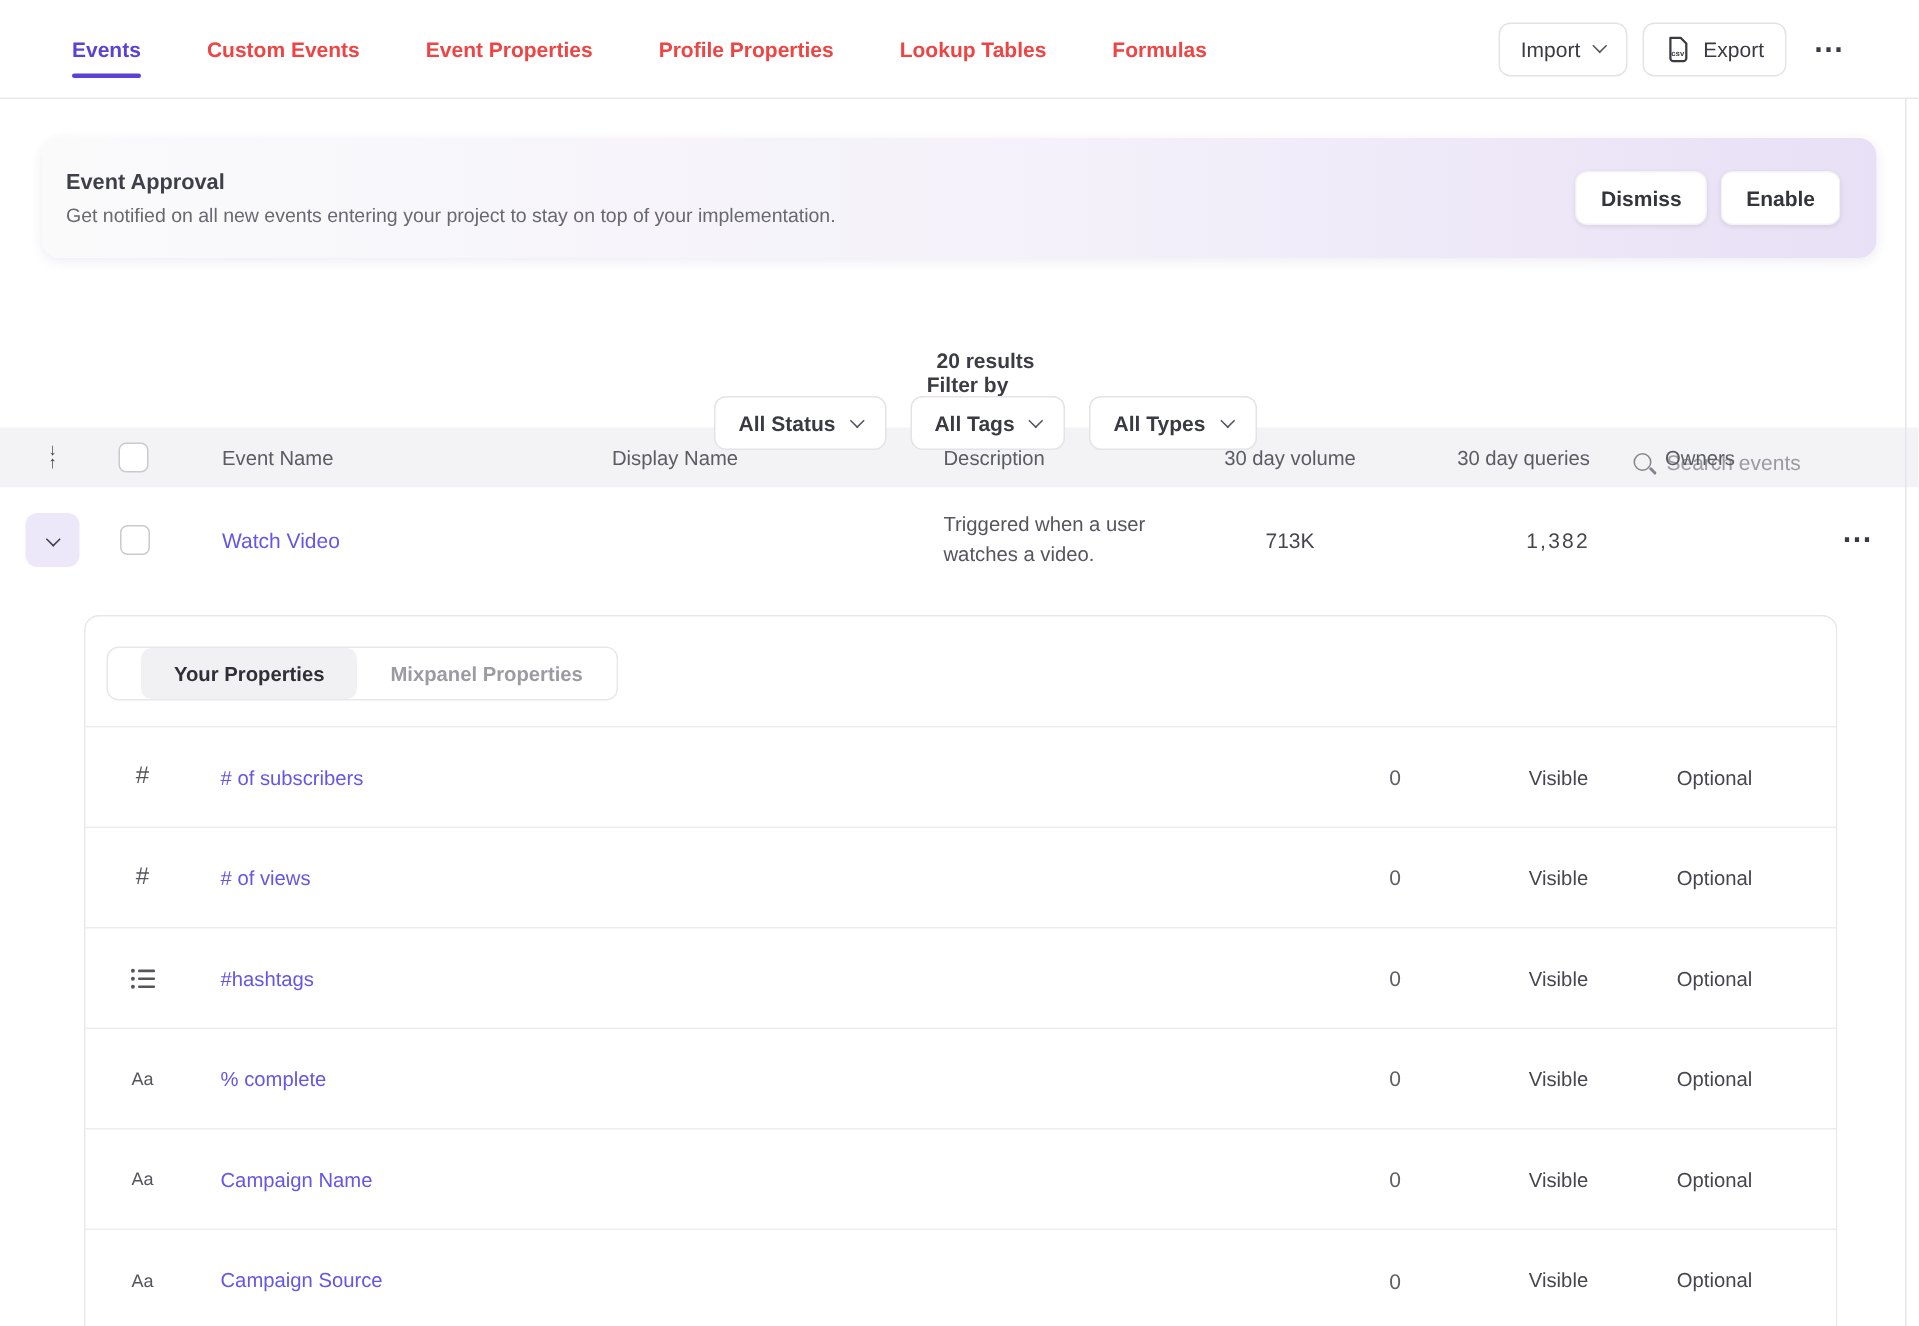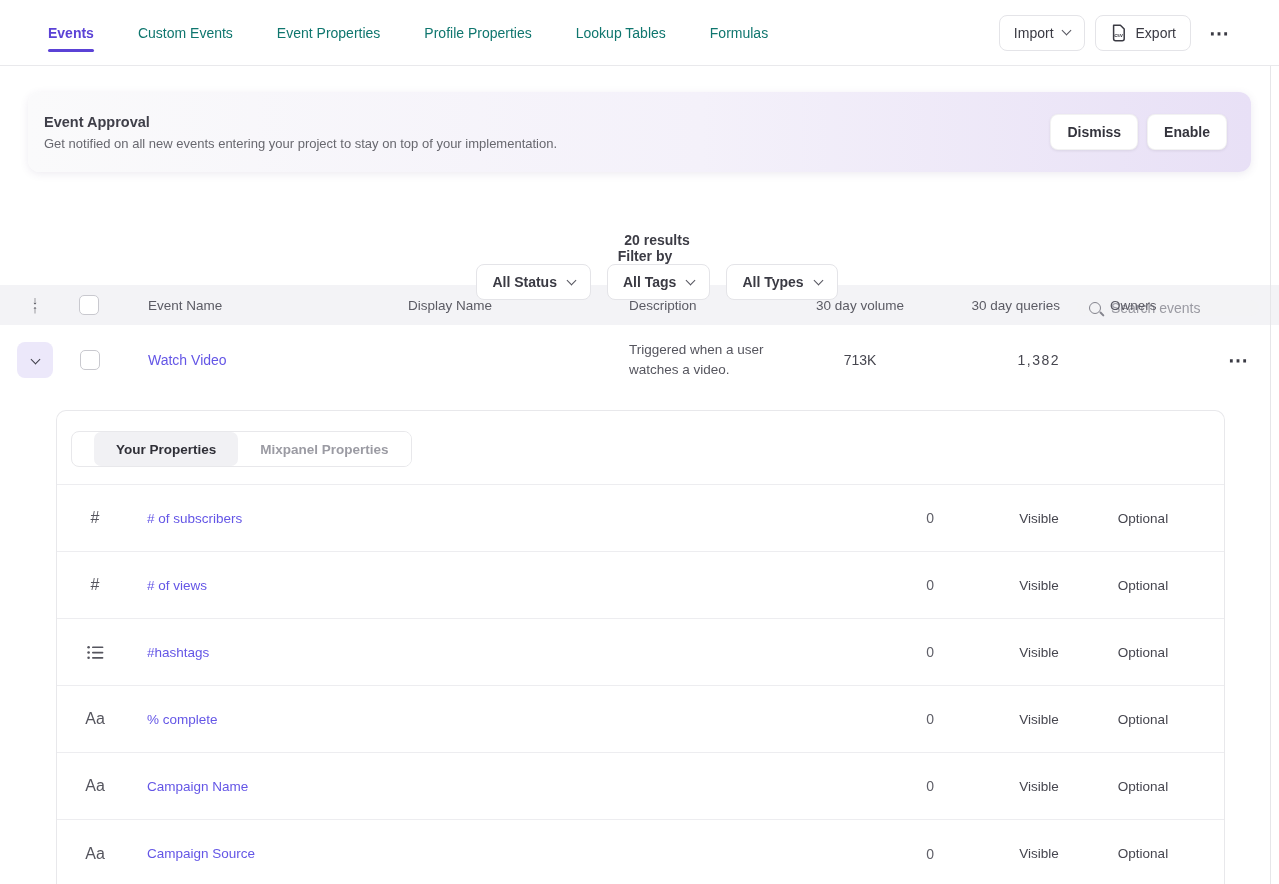--- a/index.html
+++ b/index.html
@@ -2,21 +2,21 @@
 <html><head>
 <meta charset="utf-8">
 <style>
   * { margin:0; padding:0; box-sizing:border-box; }
   html,body { width:1279px; height:884px; overflow:hidden; }
   body { font-family:"Liberation Sans", sans-serif; background:#fff; color:#3a3a43; position:relative; }
 
   
   .topnav { height:66px; display:flex; align-items:center; border-bottom:1px solid #e9e9ec; padding:0 42px 0 48px; background:#fff; }
   .tabs { display:flex; gap:44px; height:100%; align-items:center; }
-  .tab { font-size:14px; font-weight:400; color:#0f766e; position:relative; height:100%; display:flex; align-items:center; cursor:pointer; white-space:nowrap; }
+  .tab { font-size:14px; font-weight:700; color:#ef4444; position:relative; height:100%; display:flex; align-items:center; cursor:pointer; white-space:nowrap; }
   .tab.active { color:#5b42d6; font-weight:700; }
   .tab.active::after { content:""; position:absolute; left:0; right:0; bottom:13px; height:3px; border-radius:3px; background:#5b42d6; }
   .nav-actions { margin-left:auto; display:flex; align-items:center; gap:10px; }
   .btn { height:36px; border:1px solid #e4e4e8; border-radius:8px; background:#fff; display:flex; align-items:center; gap:9px; padding:0 14px; font-size:14px; font-weight:500; color:#3a3a43; font-family:inherit; cursor:pointer; white-space:nowrap; }
   .chev { width:7px; height:7px; border-right:1.7px solid #55555e; border-bottom:1.7px solid #55555e; transform:rotate(45deg); margin-top:-4px; }
   .more-btn { border:none; background:none; font-size:20px; font-weight:700; color:#3a3a43; padding:0 8px; cursor:pointer; line-height:1; }
 
   
   .banner { margin:26px 28px 0; height:80px; border-radius:12px;
     background:linear-gradient(90deg,#fafafb 0%,#f4f1fa 55%,#e8e0f6 100%);
@@ -65,21 +65,21 @@
 
   
   .panel { margin:15px 54px 0 56px; border:1px solid #e8e8eb; border-bottom:none; border-radius:10px 10px 0 0; background:#fff; }
   .ptabs { padding:20px 14px 17px; border-bottom:1px solid #ededf0; display:flex; }
   .ptab-group { display:flex; border:1px solid #e8e8eb; border-radius:8px; overflow:hidden;padding-left:22px; }
   .ptab { height:34px; display:flex; align-items:center; padding:0 22px; font-size:13.5px; font-weight:600; color:#9b9ba3; background:#fff; cursor:pointer; white-space:nowrap; }
   .ptab.active { background:#f1f1f4; color:#2f2f37; border-radius:7px; }
   .prow { height:67px; display:flex; align-items:center; border-bottom:1px solid #ededf0; padding-right:42px; }
   .prow:last-child { border-bottom:none; }
   .p-icon { margin-left:27px; width:22px; text-align:center; color:#55555e; font-size:16px; flex:none; }
-  .p-icon.texticon { font-size:16px; }
+  .p-icon.texticon { font-size:12px; }
   .p-icon svg { display:block; margin:0 auto; }
   .p-name { margin-left:41px; flex:1; font-size:13.5px; }
   .p-q { width:60px; text-align:right; font-size:14px; color:#5f5f68; flex:none; }
   .p-vis { margin-left:40px; width:130px; text-align:center; font-size:13.5px; color:#46464f; flex:none; }
   .p-opt { width:78px; text-align:center; font-size:13.5px; color:#46464f; flex:none; }
 
   .scroll-line { position:absolute; right:8px; top:66px; bottom:0; width:1px; background:#e6e6e9; }
 </style>
 </head>
 <body>

